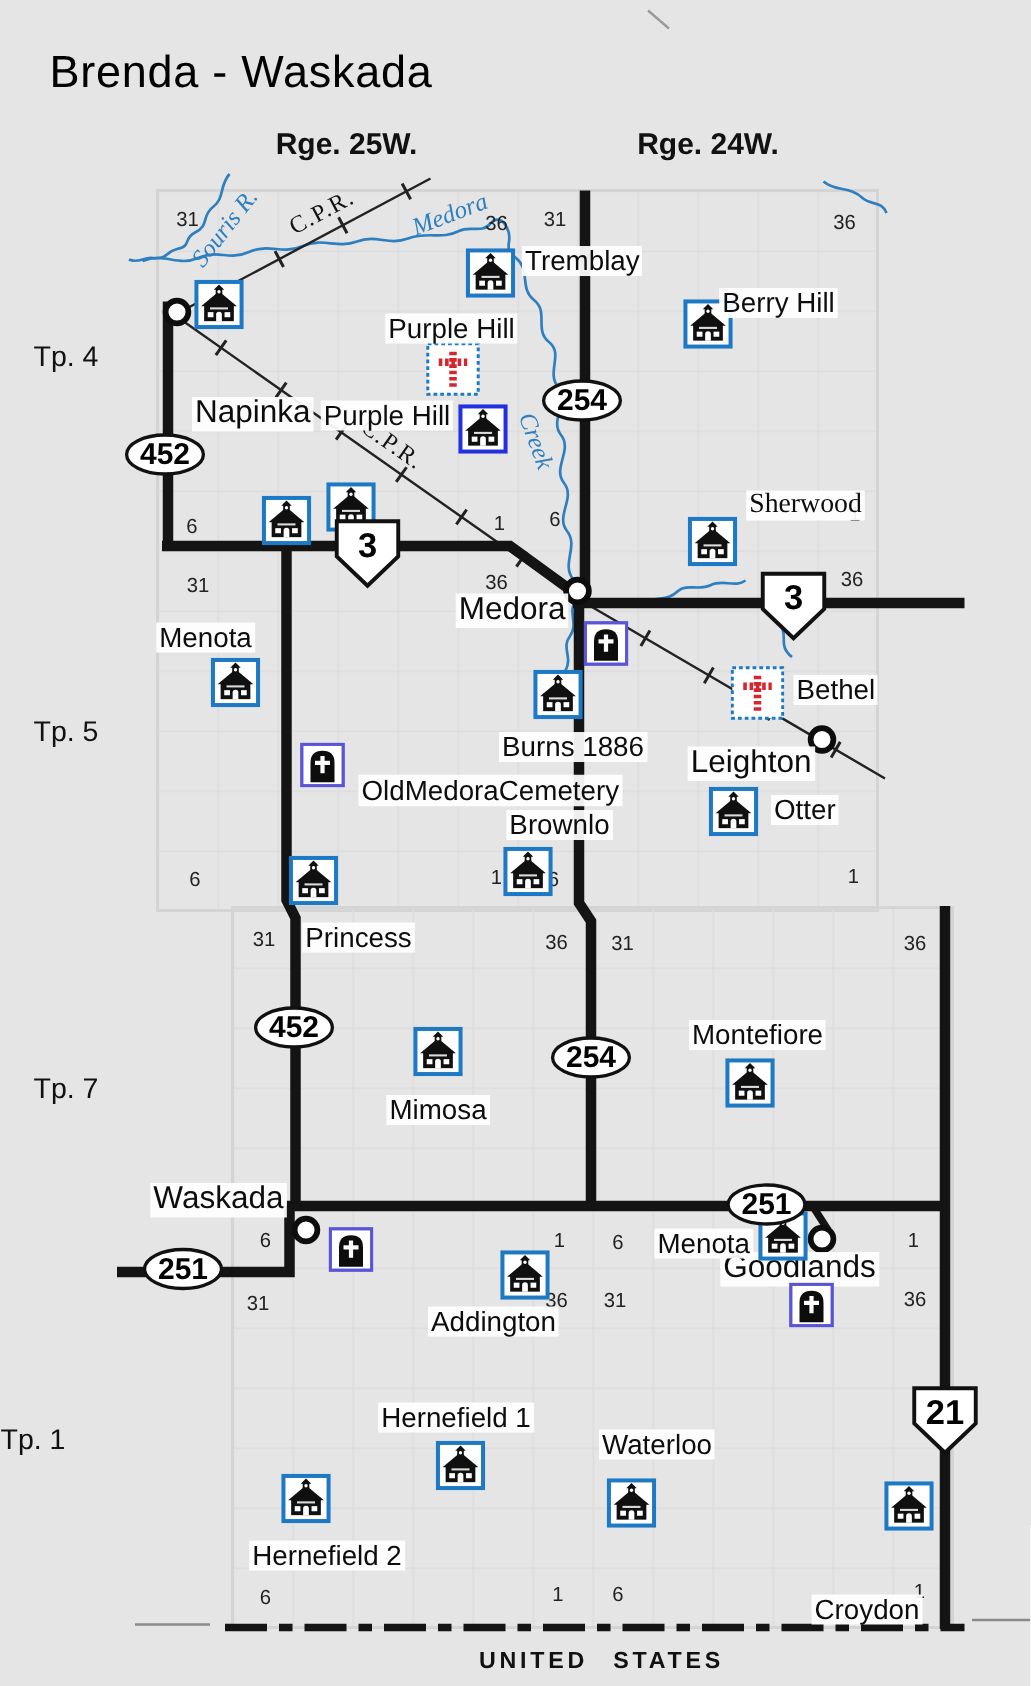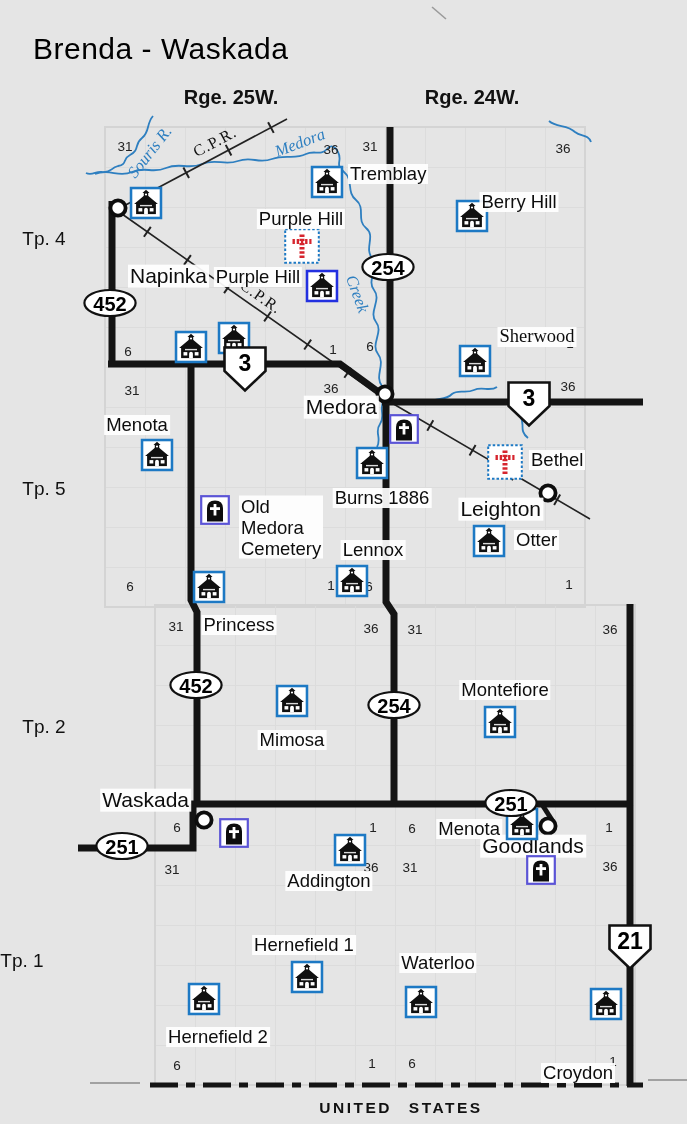--- a/index.html
+++ b/index.html
@@ -10,21 +10,21 @@
   .abs{position:absolute;transform:translate(-50%,-50%);white-space:nowrap;}
   .anchor-start{transform:translate(0,-50%);}
   .anchor-end{transform:translate(-100%,-50%);}
   .page-title{font-size:30px;letter-spacing:.5px;color:#000;}
   .page-subtitle{font-size:17.5px;color:#000;white-space:pre;}
   .rge-label{font-weight:bold;font-size:20px;}
   .tp-label{font-weight:normal;font-size:19px;}
   .section-num{font-size:13.5px;color:#222;}
   .map-label{font-size:18.5px;color:#0d0d0d;background:rgba(255,255,255,.93);padding:0 2px;line-height:1.08;}
   .lbl-town{font-size:21px;}
-  .label-block{display:flex;flex-direction:column;white-space:nowrap;line-height:21px;}
+  .label-block{display:flex;white-space:nowrap;line-height:21px;}
   .water-label{font-family:"Liberation Serif",serif;font-style:italic;font-size:16.5px;
     color:var(--c-water,#2e7fc0);background:none;}
   .rail-label{font-family:"Liberation Serif",serif;font-size:16px;color:#111;background:none;letter-spacing:1px;}
   .us-label{font-weight:bold;font-size:15.5px;letter-spacing:2.5px;word-spacing:10px;}
   .icon-school .box{stroke:var(--c-school,#1d79c4);stroke-width:2.8;}
   .icon-school.variant-royal .box{stroke:var(--c-school_alt,#2330e0);}
   .icon-cemetery .box{stroke:var(--c-cem,#5b54d6);stroke-width:2.2;}
   .icon-cross .box{stroke:var(--c-school,#1d79c4);stroke-width:2;stroke-dasharray:2.5 2;}
   .icon-cross line{stroke:var(--c-cross,#d6252e);}
   .hwy-oval text,.hwy-shield text{font-family:"Liberation Sans",sans-serif;font-weight:600;fill:#000;}
@@ -84,21 +84,21 @@
     </g>
 
     <line x1="432" y1="7" x2="446" y2="19" stroke="#9a9a9a" stroke-width="1.6"></line>
   </svg>
 
   <span class="abs anchor-start page-title" style="left:33px;top:49px;">Brenda - Waskada</span>
 
   <div id="features">
       <span class="tp-label abs" style="left: 44px; top: 239px;">Tp. 4</span>
       <span class="tp-label abs" style="left: 44px; top: 489px;">Tp. 5</span>
-      <span class="tp-label abs" style="left: 44px; top: 727px;">Tp. 2</span>
+      <span class="tp-label abs" style="left: 44px; top: 727px;">Tp. 7</span>
       <span class="tp-label abs" style="left: 22px; top: 961px;">Tp. 1</span>
       <span class="rge-label abs" style="left: 231px; top: 97px;">Rge. 25W.</span>
       <span class="rge-label abs" style="left: 472px; top: 97px;">Rge. 24W.</span>
       <span class="section-num abs" style="left: 125px; top: 146px;">31</span>
       <span class="section-num abs" style="left: 331px; top: 149px;">36</span>
       <span class="section-num abs" style="left: 370px; top: 146px;">31</span>
       <span class="section-num abs" style="left: 563px; top: 148px;">36</span>
       <span class="section-num abs" style="left: 128px; top: 351px;">6</span>
       <span class="section-num abs" style="left: 333px; top: 349px;">1</span>
       <span class="section-num abs" style="left: 370px; top: 346px;">6</span>
@@ -381,21 +381,21 @@
       <rect x="6.6" y="16" width="19.8" height="11.6"></rect>
     </g>
     <g fill="#fff">
       <circle cx="16.5" cy="8" r="1.1"></circle>
       <rect x="9" y="21.6" width="3.8" height="3.4"></rect>
       <rect x="20.2" y="21.6" width="3.8" height="3.4"></rect>
       <path d="M14.6,27.6 v-4.4 a1.9,1.9 0 0 1 3.8,0 v4.4 z"></path>
       <rect x="10.5" y="18.4" width="12" height="1.4" opacity=".85"></rect>
     </g>
   </svg>
-      <span class="map-label abs anchor-middle" style="left: 373px; top: 550px;">Lennox</span>
+      <span class="map-label abs anchor-middle" style="left: 373px; top: 550px;">Brownlo</span>
       <svg class="icon-school abs" width="33" height="33" viewBox="0 0 33 33" style="left: 292px; top: 701px;">
     <rect class="box" x="1.4" y="1.4" width="30.2" height="30.2" fill="#fff"></rect>
     <g fill="#101010">
       <polygon points="16.5,3.2 20,6.6 13,6.6"></polygon>
       <rect x="14.3" y="5.4" width="4.4" height="5"></rect>
       <polygon points="4.6,17.6 16.5,7.6 28.4,17.6"></polygon>
       <rect x="6.6" y="16" width="19.8" height="11.6"></rect>
     </g>
     <g fill="#fff">
       <circle cx="16.5" cy="8" r="1.1"></circle>

